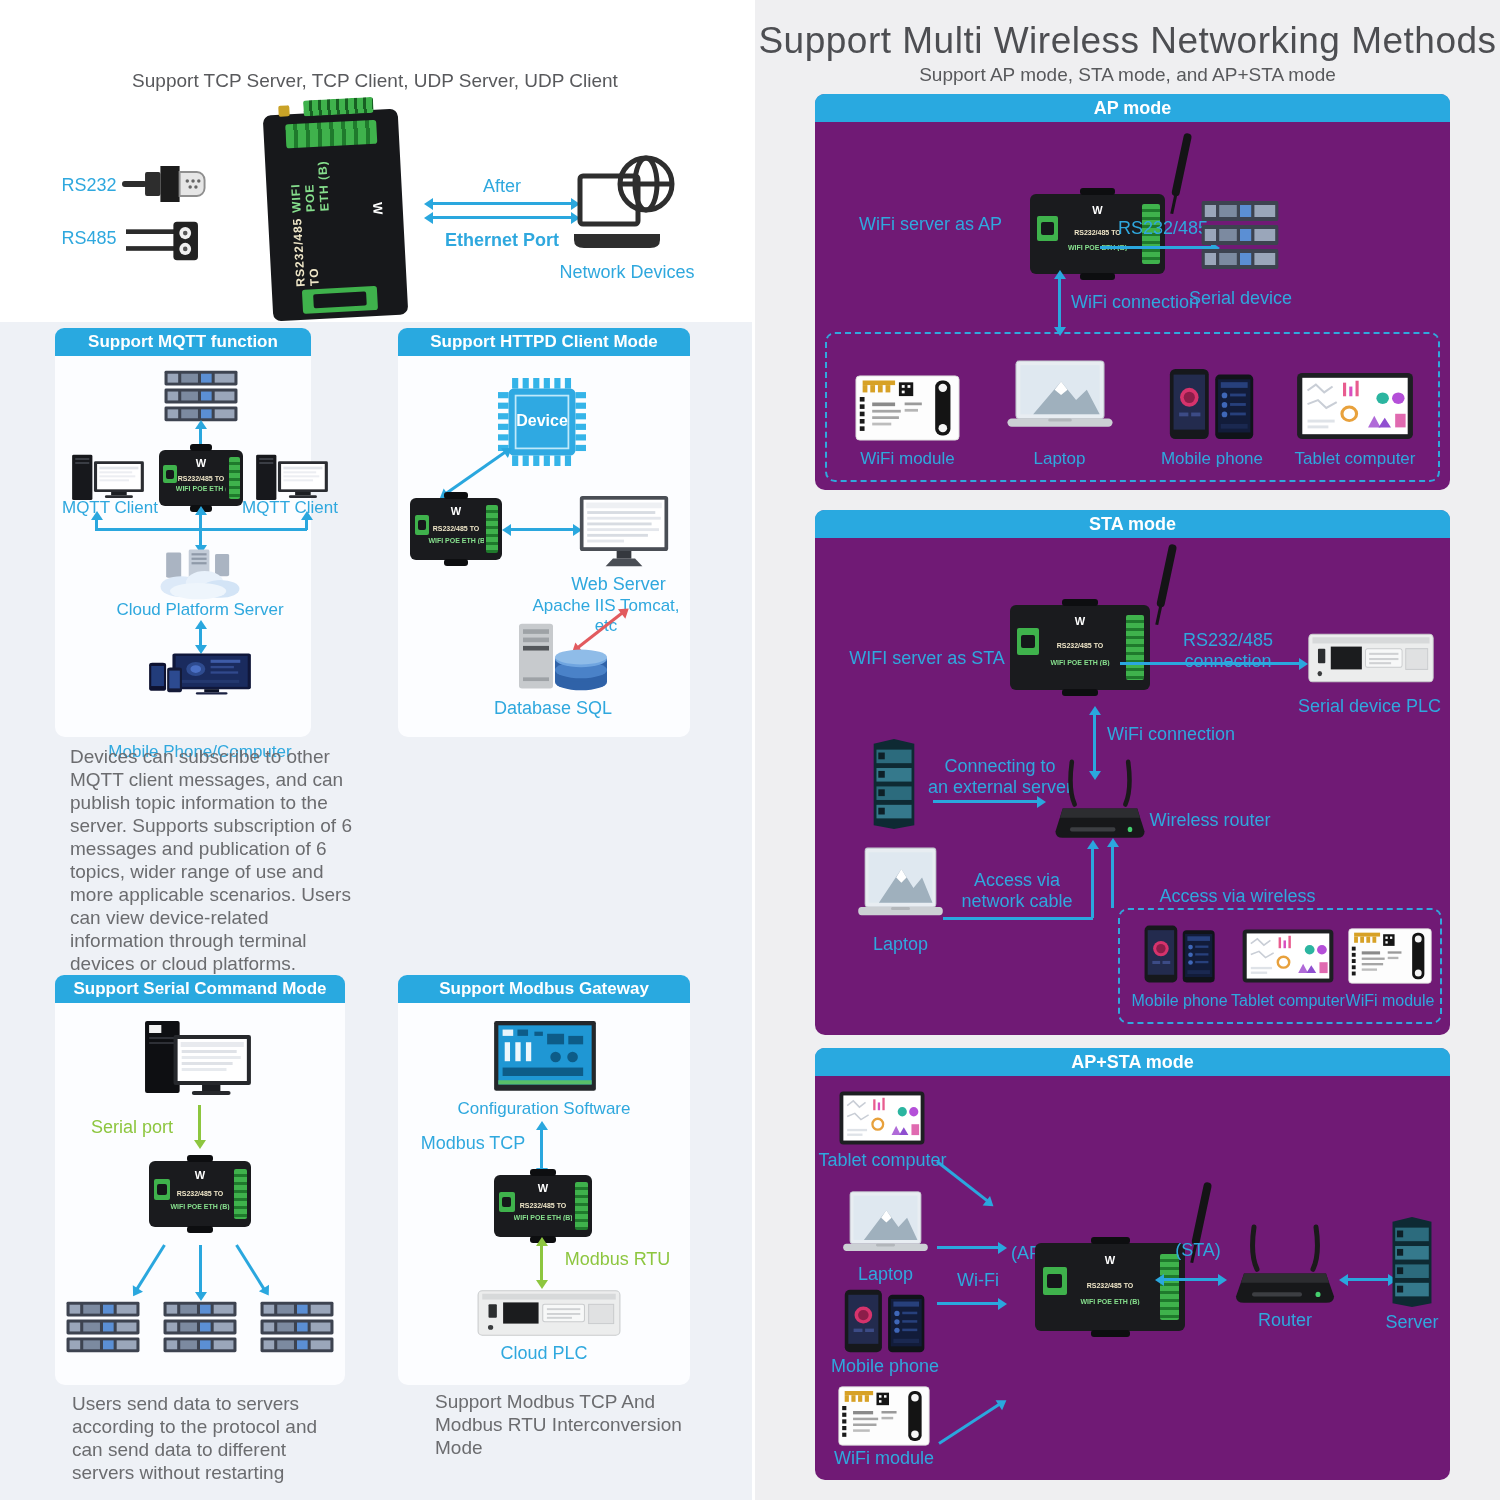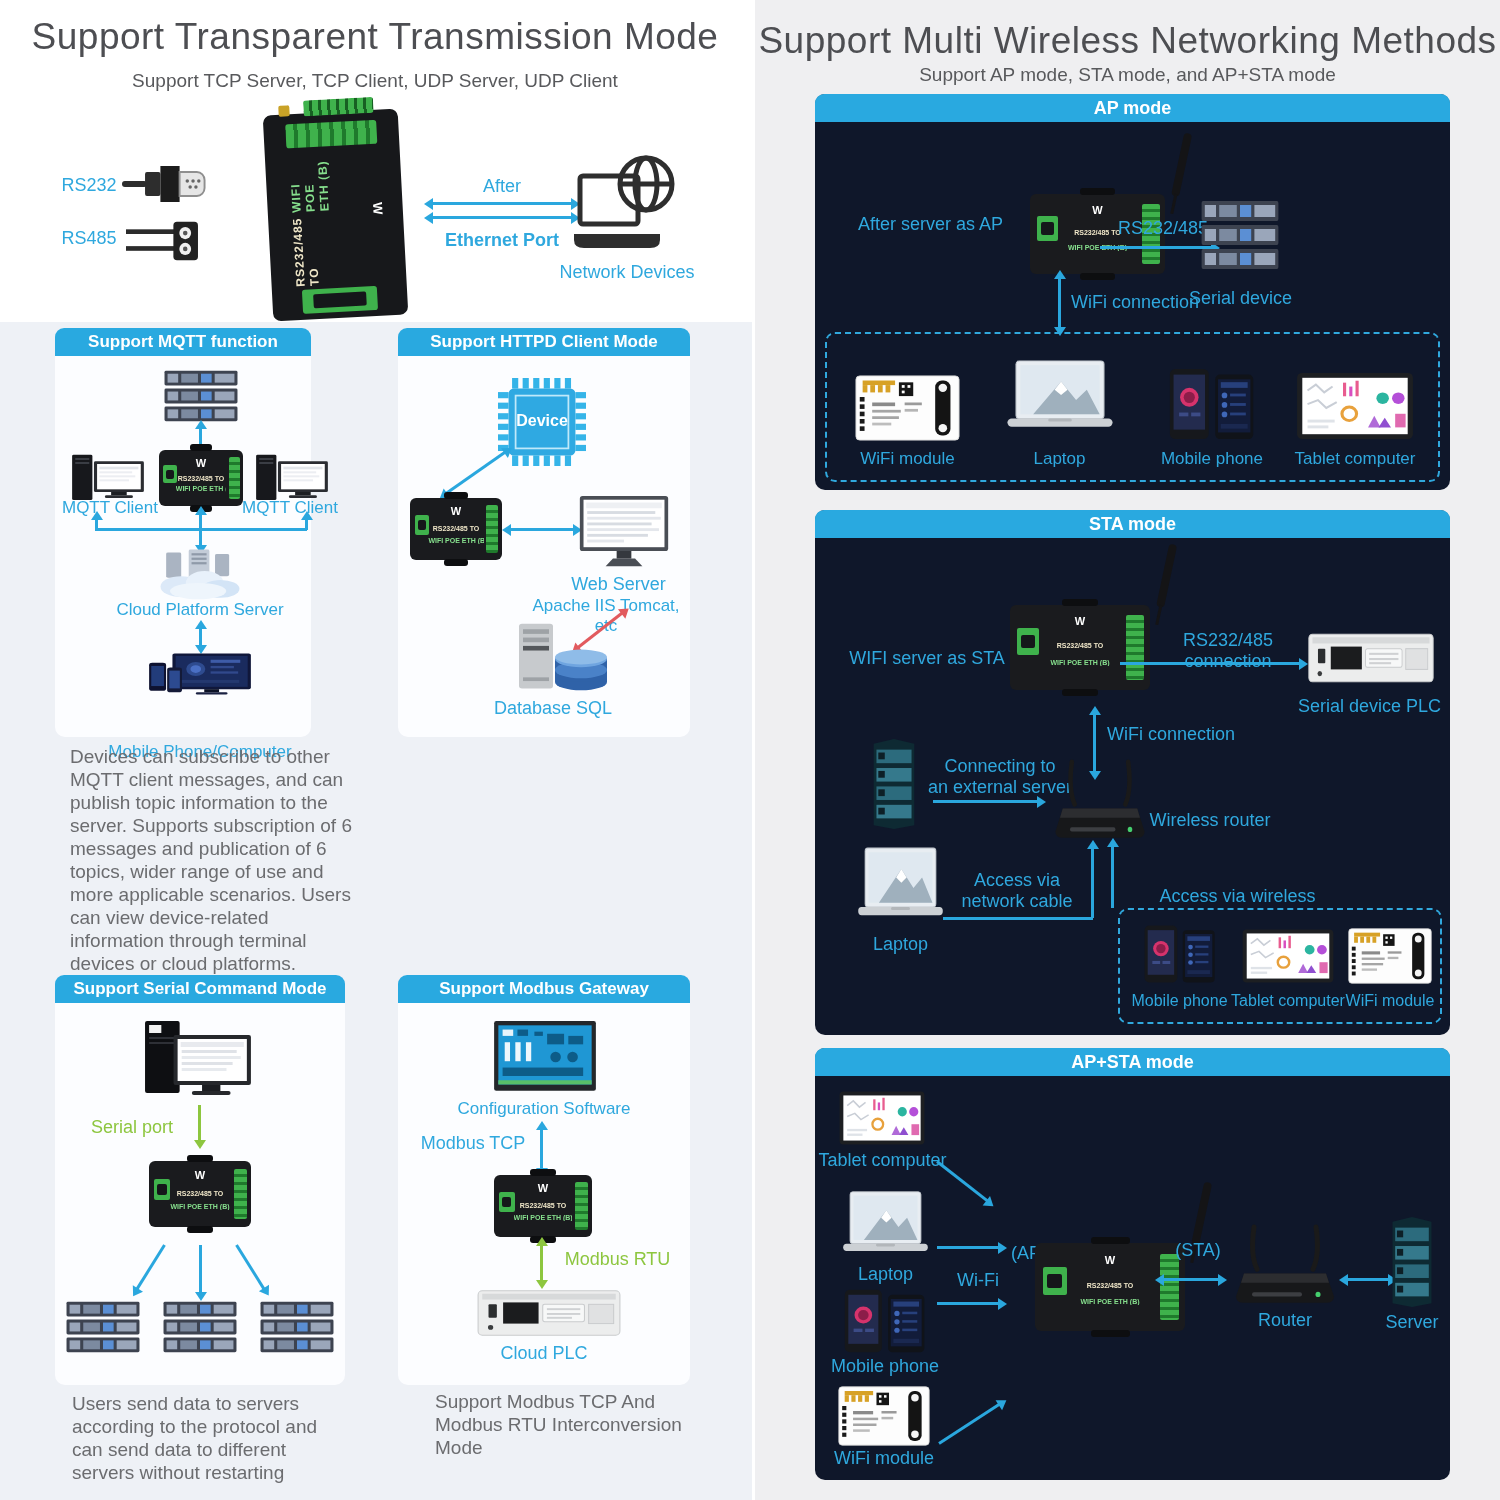--- a/index.html
+++ b/index.html
@@ -9,21 +9,21 @@
   .bg-right { position:absolute; left:755px; top:0; width:745px; height:1500px; background:#efeff1; }
   .title { position:absolute; text-align:center; font-size:37px; font-weight:500; color:#4d4e52; letter-spacing:.5px; }
   .subtitle { position:absolute; text-align:center; font-size:19px; color:#58595c; }
   .lbl { position:absolute; color:#2fa8de; font-size:17px; line-height:1.18; text-align:center; }
   .lbl.lg { font-size:18px; }
   .lbl.left { text-align:left; }
   .glbl { color:#8dc63f; }
   .para { position:absolute; color:#6b6c6f; font-size:19px; line-height:23px; }
   .card { position:absolute; border-radius:10px; }
   .lcard { background:#fcfdff; }
-  .rcard { background:#0f172a; }
+  .rcard { background:#701a75; }
   .hdr { position:absolute; left:0; top:0; width:100%; height:28px; background:#29a9e0; color:#fff;
          font-size:17px; font-weight:bold; text-align:center; line-height:28px; border-radius:9px 9px 0 0; }
   .rcard .hdr { font-size:18px; }
   .dash { position:absolute; border:2px dashed #30a8dd; border-radius:10px; }
   
   .ah { position:absolute; height:3px; background:currentColor; color:#2aa7de; }
   .ah.hl::before { content:""; position:absolute; left:-8px; top:-4.5px; border-top:6px solid transparent; border-bottom:6px solid transparent; border-right:9px solid currentColor; }
   .ah.hr::after  { content:""; position:absolute; right:-8px; top:-4.5px; border-top:6px solid transparent; border-bottom:6px solid transparent; border-left:9px solid currentColor; }
   .av { position:absolute; width:3px; background:currentColor; color:#2aa7de; }
   .av.hu::before { content:""; position:absolute; top:-8px; left:-4.5px; border-left:6px solid transparent; border-right:6px solid transparent; border-bottom:9px solid currentColor; }
@@ -68,21 +68,20 @@
   .devf .bot::after { content:""; position:absolute; left:15%; top:22%; width:70%; height:56%; background:#15171a; border-radius:2px; }
   .chip-t { position:absolute; color:#ffffff; font-weight:bold; font-size:16px; text-align:center; }
 </style>
 </head>
 <body>
 
 <div id="root">
   <div class="bg-left"></div>
   <div class="bg-right"></div>
 
-  <div class="title" style="left:0;top:16px;width:750px;">Support Transparent Transmission Mode</div>
   <div class="subtitle" style="left:0;top:70px;width:750px;">Support TCP Server, TCP Client, UDP Server, UDP Client</div>
 
   <div class="lbl lg" style="left:58px;top:175px;width:62px;">RS232</div>
   <div class="ic" style="left:122px;top:158px;width:96px;height:52px;">
       <svg viewBox="0 0 100 52" preserveAspectRatio="none">
 <rect x="0" y="23" width="26" height="6" rx="3" fill="#2d2d2d"></rect>
         <rect x="24" y="14" width="16" height="24" rx="2" fill="#2d2d2d"></rect>
 <path d="M40 8 h20 v36 h-20 z" fill="#1c1c1c"></path>
 <path d="M60 14 h18 a8 8 0 0 1 8 8 v8 a8 8 0 0 1 -8 8 h-18 z" fill="#e6e6e6" stroke="#8f8f8f" stroke-width="2"></path>
 <circle cx="68" cy="23" r="1.8" fill="#666"></circle>
@@ -455,21 +454,21 @@
   </div>
 
   <div class="para" style="left:72px;top:1392px;width:258px;">Users send data to servers according to the protocol and can send data to different servers without restarting</div>
   <div class="para" style="left:435px;top:1390px;width:262px;">Support Modbus TCP And Modbus RTU Interconversion Mode</div>
 
   <div class="title" style="left:755px;top:20px;width:745px;">Support Multi Wireless Networking Methods</div>
   <div class="subtitle" style="left:755px;top:64px;width:745px;">Support AP mode, STA mode, and AP+STA mode</div>
 
   <div class="card rcard" style="left:815px;top:94px;width:635px;height:396px;">
     <div class="hdr">AP mode</div>
-    <div class="lbl lg" style="left:28px;top:120px;width:175px;">After server as AP</div>
+    <div class="lbl lg" style="left:28px;top:120px;width:175px;">WiFi server as AP</div>
     <div class="dev" style="left:215px;top:100px;width:135px;height:80px;">
       <span class="ant"></span>
       <span class="port"></span>
         <span class="term"></span>
       <span class="logo">W</span>
       <span class="l1">RS232/485 TO</span>
       <span class="l2">WIFI POE ETH (B)</span>
     </div>
     <div class="lbl lg" style="left:288px;top:124px;width:120px;">RS232/485</div>
     <div class="ah hr" style="left:285px;top:152px;width:112px;"></div>

